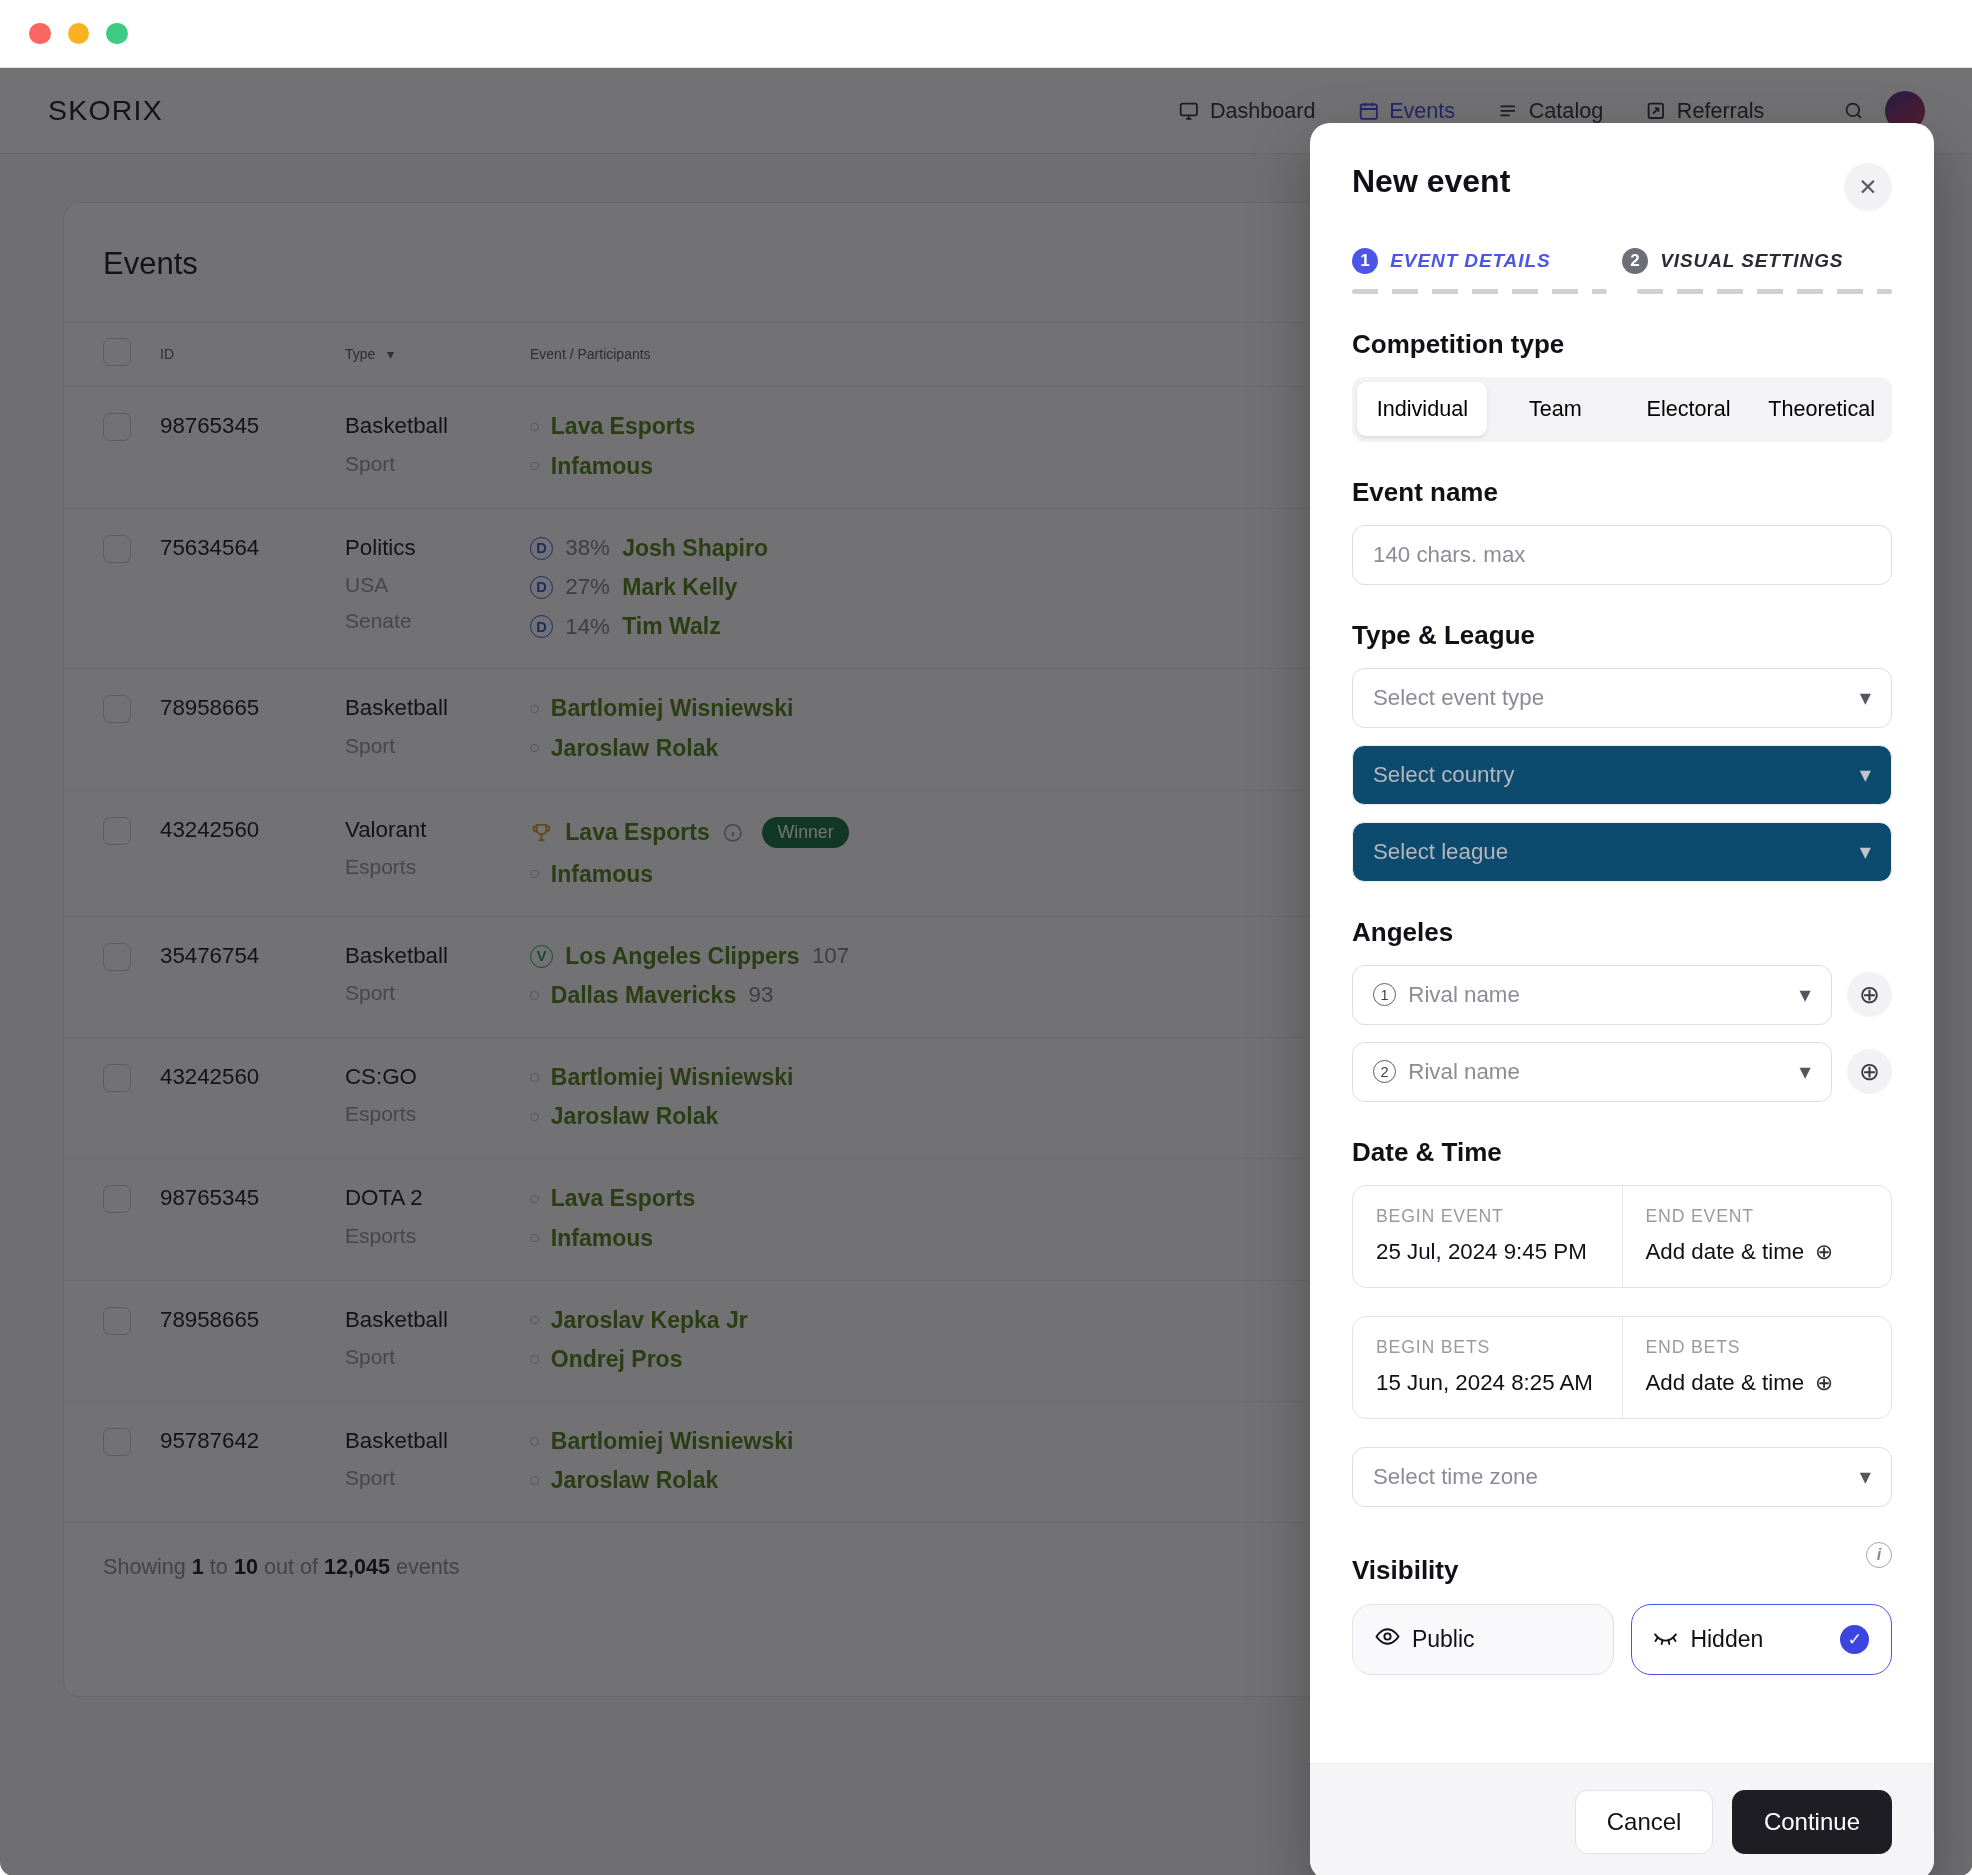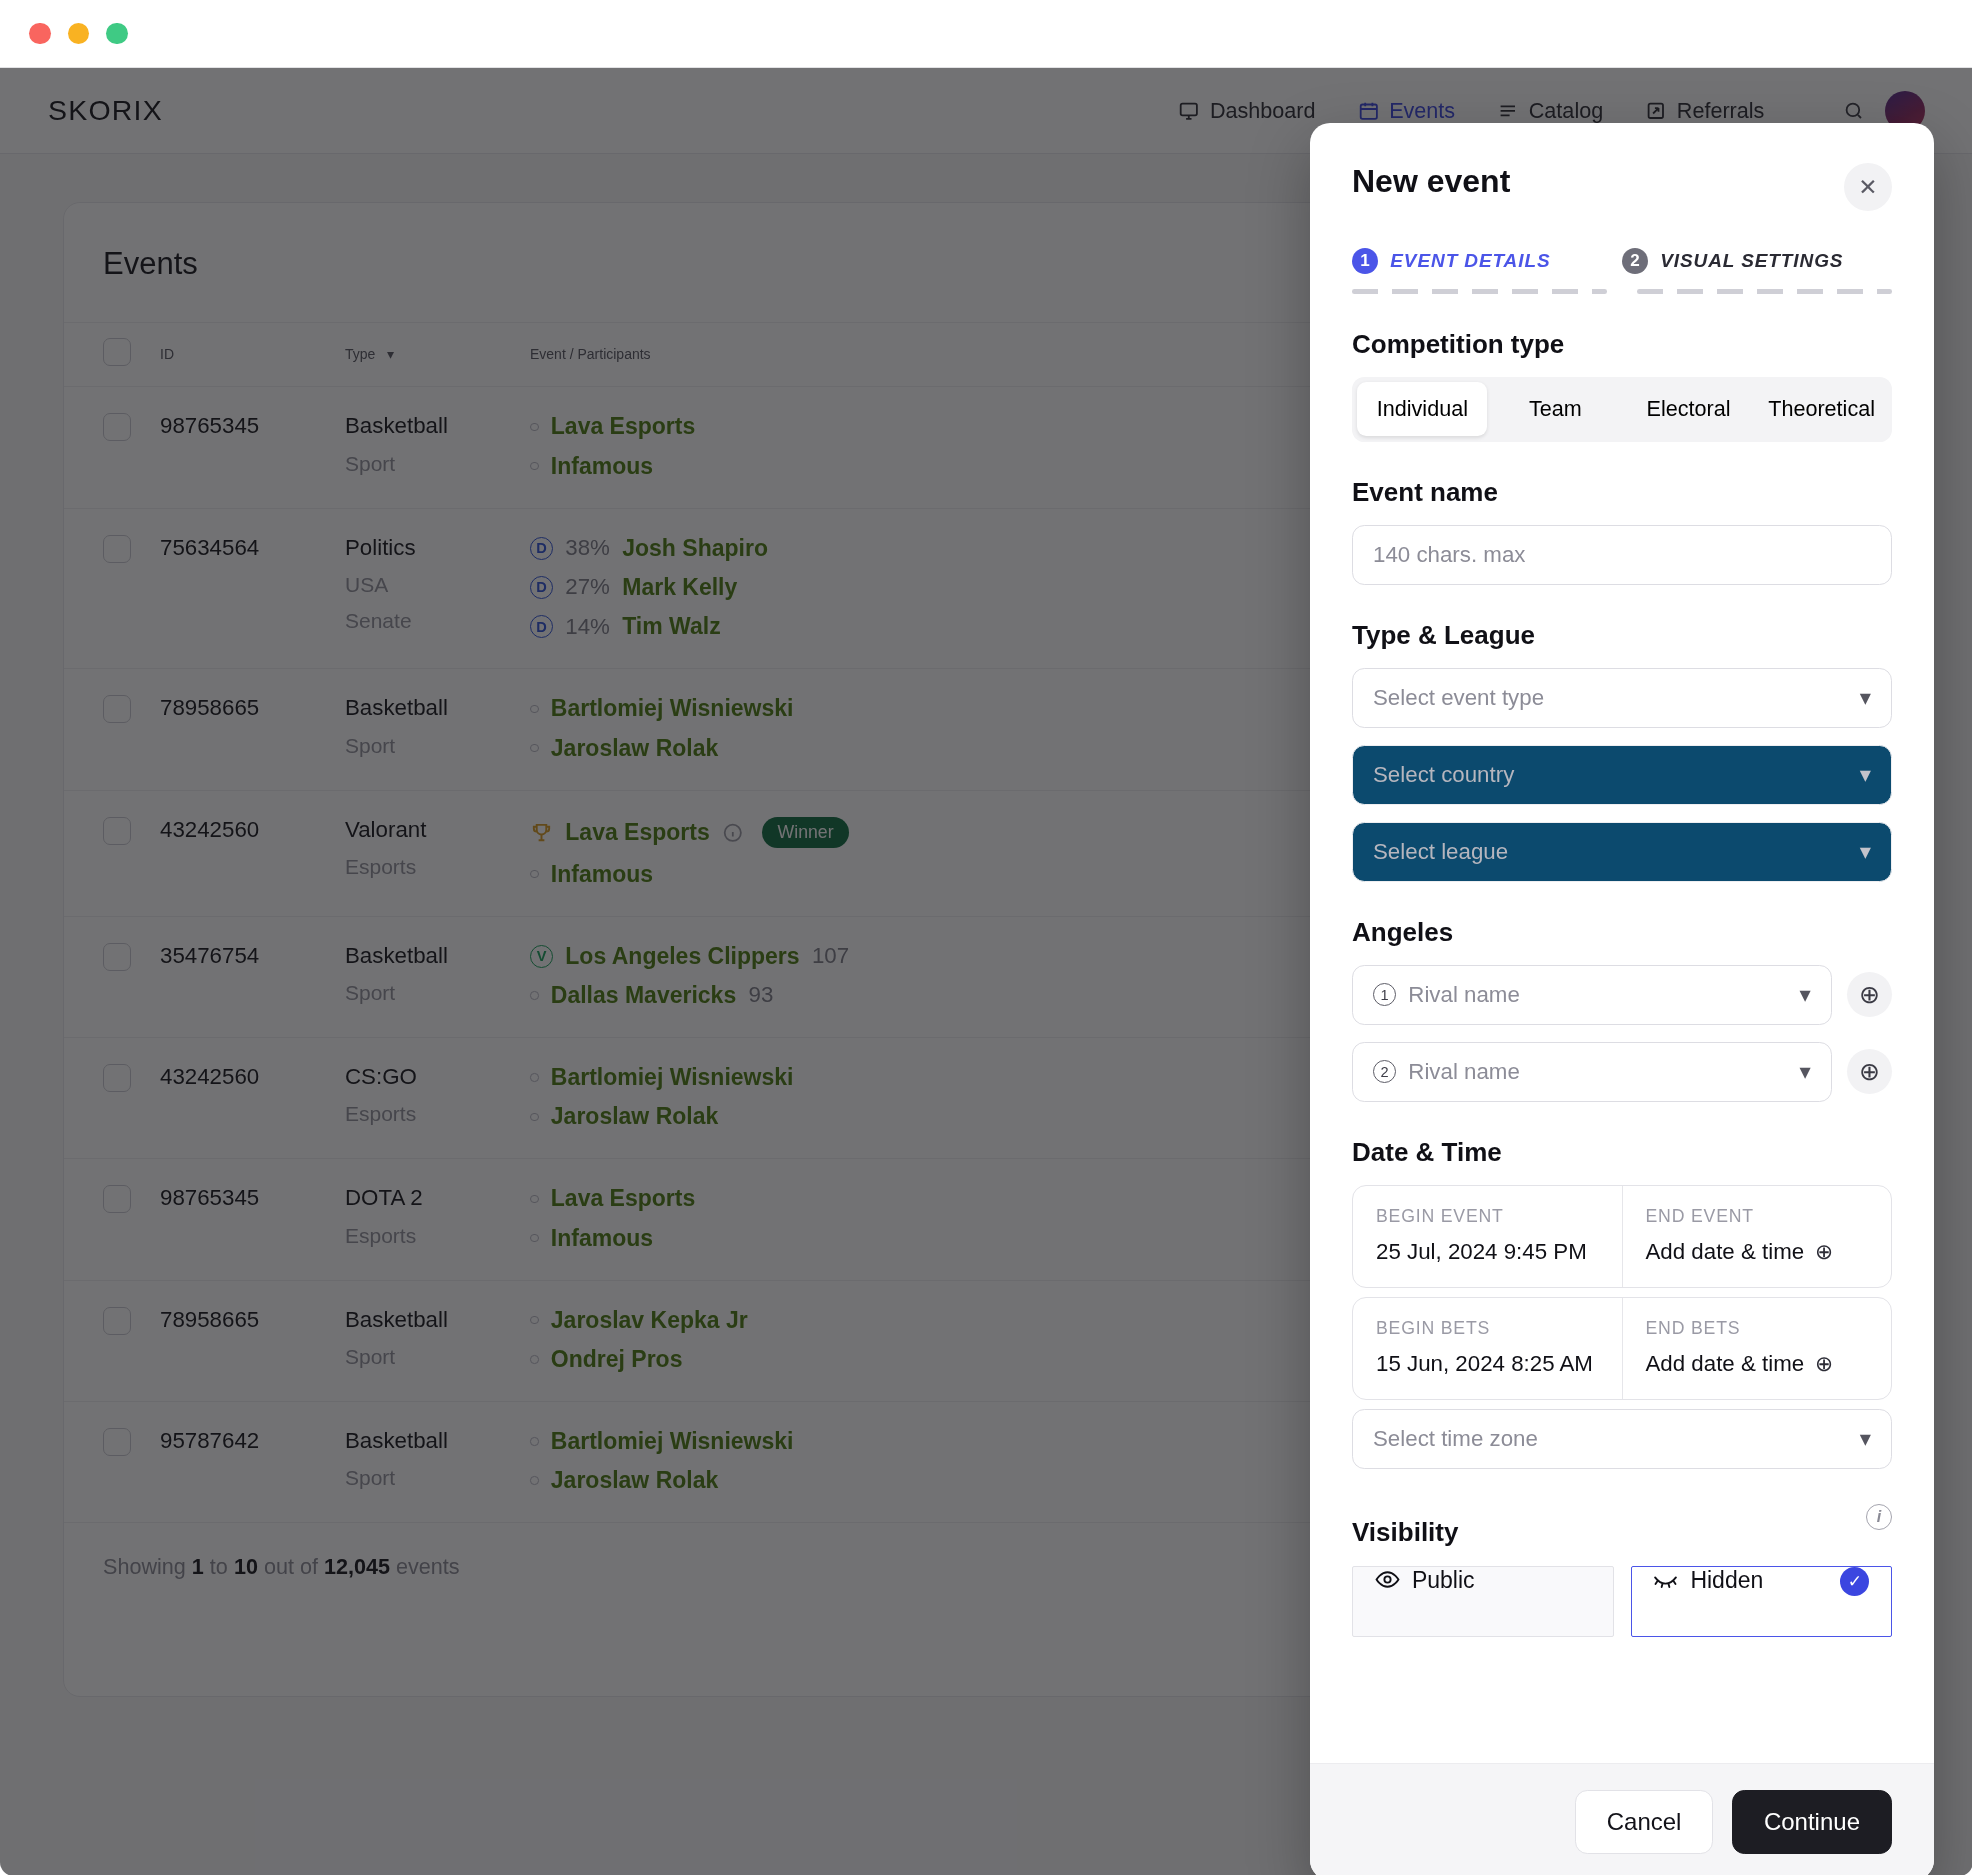--- a/index.html
+++ b/index.html
@@ -255,42 +255,42 @@
   }
   .add-btn {
     width: 45px; height: 45px; border-radius: 50%;
     background: #f2f2f4; color: #3a3a44;
     display: flex; align-items: center; justify-content: center;
     font-size: 25px; flex: 0 0 auto;
   }
 
   .dt-card {
     border: 0.8px solid #e3e3e8; border-radius: 14px;
-    display: flex; margin-bottom: 9px;
+    display: flex; margin-bottom: 28px;
   }
   .dt-half { flex: 1; padding: 20px 23px 21.6px 23px; }
   .dt-half + .dt-half { border-left: 0.8px solid #e6e6ea; }
   .dt-lbl { font-size: 17.7px; letter-spacing: 0.8px; color: #9a9aa5; margin-bottom: 12.3px; }
   .dt-val { font-size: 22.3px; color: #101016; display: flex; align-items: center; gap: 10.8px; }
   .dt-val .plus { color: #2c2c36; font-size: 21.6px; }
 
   #vis-head { display: flex; align-items: center; }
   #vis-head .sec-h { margin-bottom: 0; }
   .i-circle {
     margin-left: auto;
     width: 26px; height: 26px; border-radius: 50%;
     border: 1.5px solid #a4a4ae; color: #8a8a95;
     font-size: 16px; font-style: italic; font-weight: 700;
     display: flex; align-items: center; justify-content: center;
   }
   #vis-row { display: flex; gap: 17px; margin-top: 18.5px; }
   .vis-opt {
-    flex: 1; height: 71px; border-radius: 2px;
+    flex: 1; height: 71px; border-radius: 20px;
     border: 0.8px solid #e2e2e7; background: #f9f9fb;
-    display: flex; align-items: flex-start; gap: 12.3px;
+    display: flex; align-items: center; gap: 12.3px;
     padding: 0 21.6px; font-size: 23px; color: #101016;
   }
   .vis-opt.sel { background: #ffffff; border: 1.5px solid #4b55e8; }
   .vis-check {
     margin-left: auto; width: 29px; height: 29px;
     border-radius: 50%; background: #3b46e0; color: #fff;
     display: flex; align-items: center; justify-content: center;
     font-size: 17px;
   }
 

